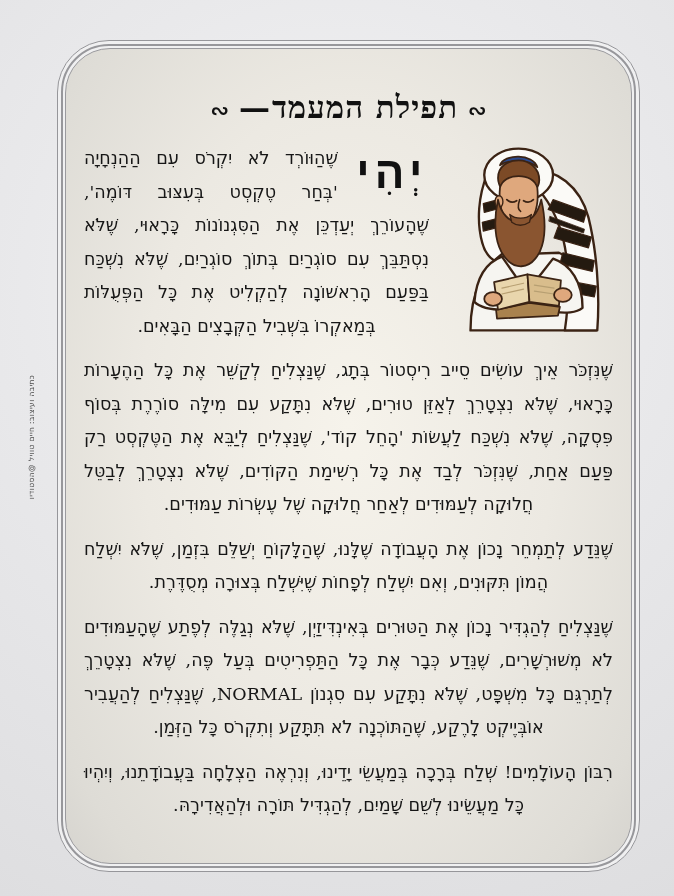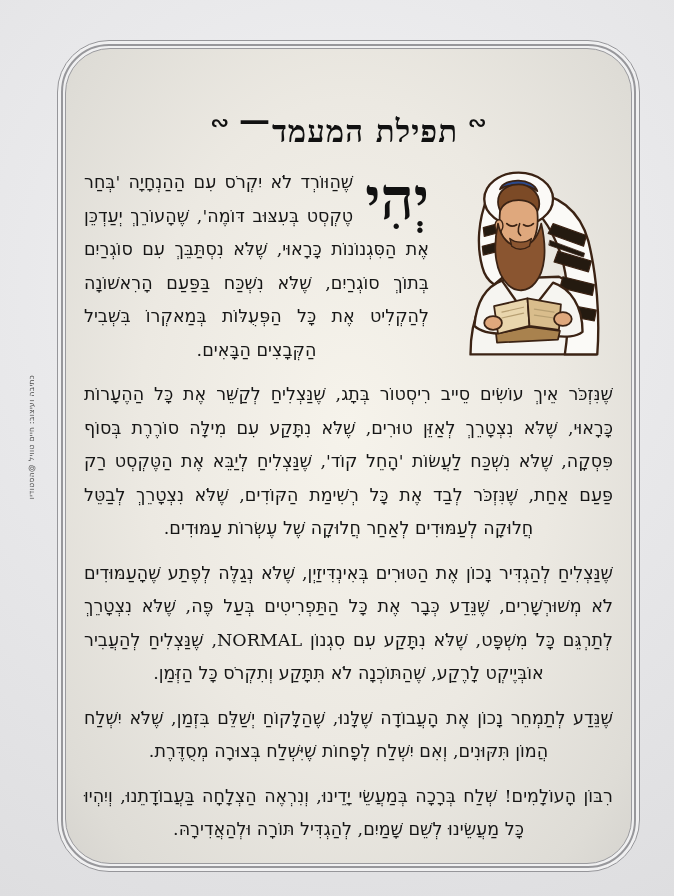--- a/index.html
+++ b/index.html
@@ -31,40 +31,40 @@
     background: radial-gradient(ellipse at 50% 46%, #f6f3eb 0%, #ece9e2 52%, #dedcd6 88%, #d6d4cf 100%);
     padding:40px 14px 0 14px;
     overflow:hidden;
   }
   .title-row{
     display:flex; direction:rtl; justify-content:center; align-items:center;
     gap:10px; margin-bottom:16px; color:#111;
   }
   .title-text{
     font-size:31px; font-weight:bold; letter-spacing:1px;
-    font-family:"DejaVu Serif",serif; white-space:nowrap;margin-top:24px;
+    font-family:"DejaVu Serif",serif; white-space:nowrap;
   }
   .title-dash{ font-size:31px; font-weight:bold; letter-spacing:-2px; margin-right:-6px; }
   .ornament{ font-size:22px; font-weight:bold; transform:translateY(2px); }
   .content{
     direction:rtl; color:#161616;
     font-size:17.5px; line-height:33.5px;
     text-align:justify; text-align-last:center;
     padding:0 4px;
   }
   .content p{ margin-bottom:11px; }
   .figure{
     float:right; width:172px; height:188px;
     margin-left:12px; margin-bottom:6px; margin-top:2px;
   }
   .figure svg{ width:100%; height:100%; }
   .dropword{
-    float:right; font-size:58px; line-height:64px; font-weight:bold;
+    float:right; font-size:44px; line-height:64px; font-weight:bold;
     padding-left:12px; padding-top:2px; color:#111;
-    font-family:Liberation Serif, serif;
+    font-family:Liberation Mono, monospace;
   }
 </style>
 </head>
 <body>
 
 <div class="side-credit">כתיבה ועיצוב: חיים טוויל @הסטודיו</div>
 
 <div class="doc">
   <div class="doc-mid">
     <div class="doc-inner">
@@ -124,20 +124,20 @@
               <ellipse cx="53" cy="157" rx="9" ry="7" fill="#dfa87d" stroke-width="1.8"></ellipse>
               <ellipse cx="124" cy="153" rx="9" ry="7" fill="#dfa87d" stroke-width="1.8"></ellipse>
             </g>
           </svg>
         </div>
 
         <p><span class="dropword">יְהִי</span></p>
 
         <p>שֶׁהַוּוֹרְד לֹא יִקְרֹס עִם הַהַנְחָיָה 'בְּחַר טֶקְסְט בְּעִצּוּב דּוֹמֶה', שֶׁהָעוֹרֵךְ יְעַדְכֵּן אֶת הַסִּגְנוֹנוֹת כָּרָאוּי, שֶׁלֹּא נִסְתַּבֵּךְ עִם סוֹגְרַיִם בְּתוֹךְ סוֹגְרַיִם, שֶׁלֹּא נִשְׁכַּח בַּפַּעַם הָרִאשׁוֹנָה לְהַקְלִיט אֶת כָּל הַפְּעֻלּוֹת בְּמַאקְרוֹ בִּשְׁבִיל הַקְּבָצִים הַבָּאִים.</p>
         <p>שֶׁנִּזְכֹּר אֵיךְ עוֹשִׂים סֵייב רִיסְטוֹר בְּתָג, שֶׁנַּצְלִיחַ לְקַשֵּׁר אֶת כָּל הַהֶעָרוֹת כָּרָאוּי, שֶׁלֹּא נִצְטָרֵךְ לְאַזֵּן טוּרִים, שֶׁלֹּא נִתָּקַע עִם מִילָּה סוֹרֶרֶת בְּסוֹף פִּסְקָה, שֶׁלֹּא נִשְׁכַּח לַעֲשׂוֹת 'הָחֵל קוֹד', שֶׁנַּצְלִיחַ לְיַבֵּא אֶת הַטֶּקְסְט רַק פַּעַם אַחַת, שֶׁנִּזְכֹּר לְבַד אֶת כָּל רְשִׁימַת הַקּוֹדִים, שֶׁלֹּא נִצְטָרֵךְ לְבַטֵּל חֲלוּקָה לְעַמּוּדִים לְאַחַר חֲלוּקָה שֶׁל עֶשְׂרוֹת עַמּוּדִים.</p>
+        <p>שֶׁנֵּדַע לְתַמְחֵר נָכוֹן אֶת הָעֲבוֹדָה שֶׁלָּנוּ, שֶׁהַלָּקוֹחַ יְשַׁלֵּם בִּזְמַן, שֶׁלֹּא יִשְׁלַח הֲמוֹן תִּקּוּנִים, וְאִם יִשְׁלַח לְפָחוֹת שֶׁיִּשְׁלַח בְּצוּרָה מְסֻדֶּרֶת.</p>
         <p>שֶׁנַּצְלִיחַ לְהַגְדִּיר נָכוֹן אֶת הַטּוּרִים בְּאִינְדִּיזַיְן, שֶׁלֹּא נְגַלֶּה לְפֶתַע שֶׁהָעַמּוּדִים לֹא מְשׁוּרְשָׁרִים, שֶׁנֵּדַע כְּבָר אֶת כָּל הַתַּפְרִיטִים בְּעַל פֶּה, שֶׁלֹּא נִצְטָרֵךְ לְתַרְגֵּם כָּל מִשְׁפָּט, שֶׁלֹּא נִתָּקַע עִם סִגְנוֹן NORMAL, שֶׁנַּצְלִיחַ לְהַעֲבִיר אוֹבְּיֶיקְט לָרֶקַע, שֶׁהַתּוֹכְנָה לֹא תִּתָּקַע וְתִקְרֹס כָּל הַזְּמַן.</p>
-        <p>שֶׁנֵּדַע לְתַמְחֵר נָכוֹן אֶת הָעֲבוֹדָה שֶׁלָּנוּ, שֶׁהַלָּקוֹחַ יְשַׁלֵּם בִּזְמַן, שֶׁלֹּא יִשְׁלַח הֲמוֹן תִּקּוּנִים, וְאִם יִשְׁלַח לְפָחוֹת שֶׁיִּשְׁלַח בְּצוּרָה מְסֻדֶּרֶת.</p>
         <p>רִבּוֹן הָעוֹלָמִים! שְׁלַח בְּרָכָה בְּמַעֲשֵׂי יָדֵינוּ, וְנִרְאֶה הַצְלָחָה בַּעֲבוֹדָתֵנוּ, וְיִהְיוּ כָּל מַעֲשֵׂינוּ לְשֵׁם שָׁמַיִם, לְהַגְדִּיל תּוֹרָה וּלְהַאֲדִירָהּ.</p>
 
       </div>
     </div>
   </div>
 </div>
 
 </body></html>

